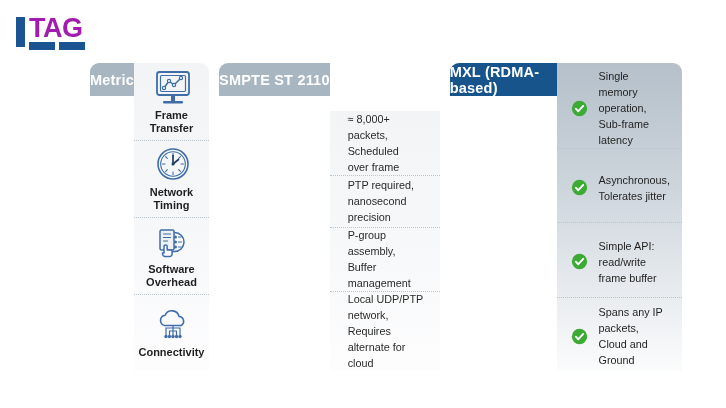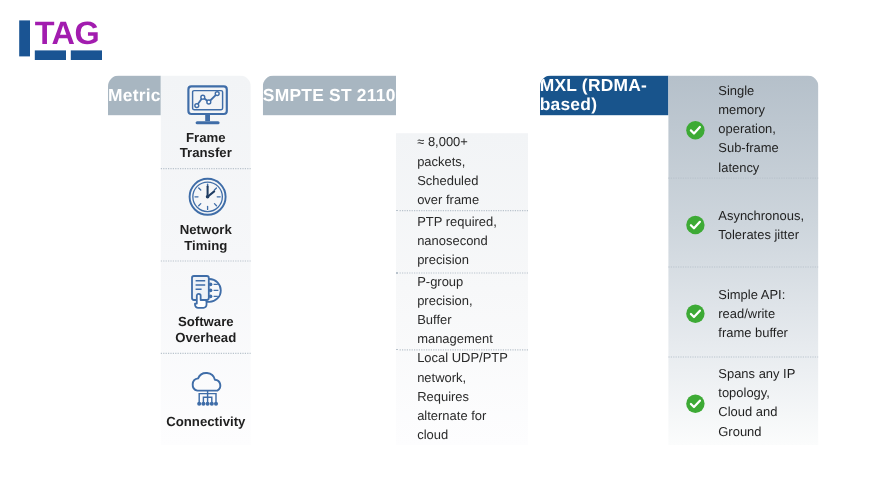--- a/index.html
+++ b/index.html
@@ -263,21 +263,21 @@
         </div>
       </div>
       <div class="cell cell-smpte">
         <div class="smpte-text">
           <div>PTP required,</div>
           <div>nanosecond precision</div>
         </div>
       </div>
       <div class="cell cell-smpte">
         <div class="smpte-text">
-          <div>P-group precision,</div>
+          <div>P-group assembly,</div>
           <div>Buffer management</div>
         </div>
       </div>
       <div class="cell cell-smpte">
         <div class="smpte-text">
           <div>Local UDP/PTP network,</div>
           <div>Requires alternate for cloud</div>
         </div>
       </div>
     </div>
@@ -327,21 +327,21 @@
       </div>
 
       <div class="cell cell-mxl">
         <span class="check">
           <svg viewBox="0 0 20 20" width="17" height="17">
             <circle cx="10" cy="10" r="9" fill="#3daa35"></circle>
             <path d="M5.6 10.2 L8.6 13.2 L14.4 6.9" fill="none" stroke="#fff" stroke-width="2.2" stroke-linecap="round" stroke-linejoin="round"></path>
           </svg>
         </span>
         <div class="mxl-text">
-          <div>Spans any IP topology,</div>
+          <div>Spans any IP packets,</div>
           <div>Cloud and Ground</div>
         </div>
       </div>
 
     </div>
   </div>
 
 </div>
 
 </body></html>

